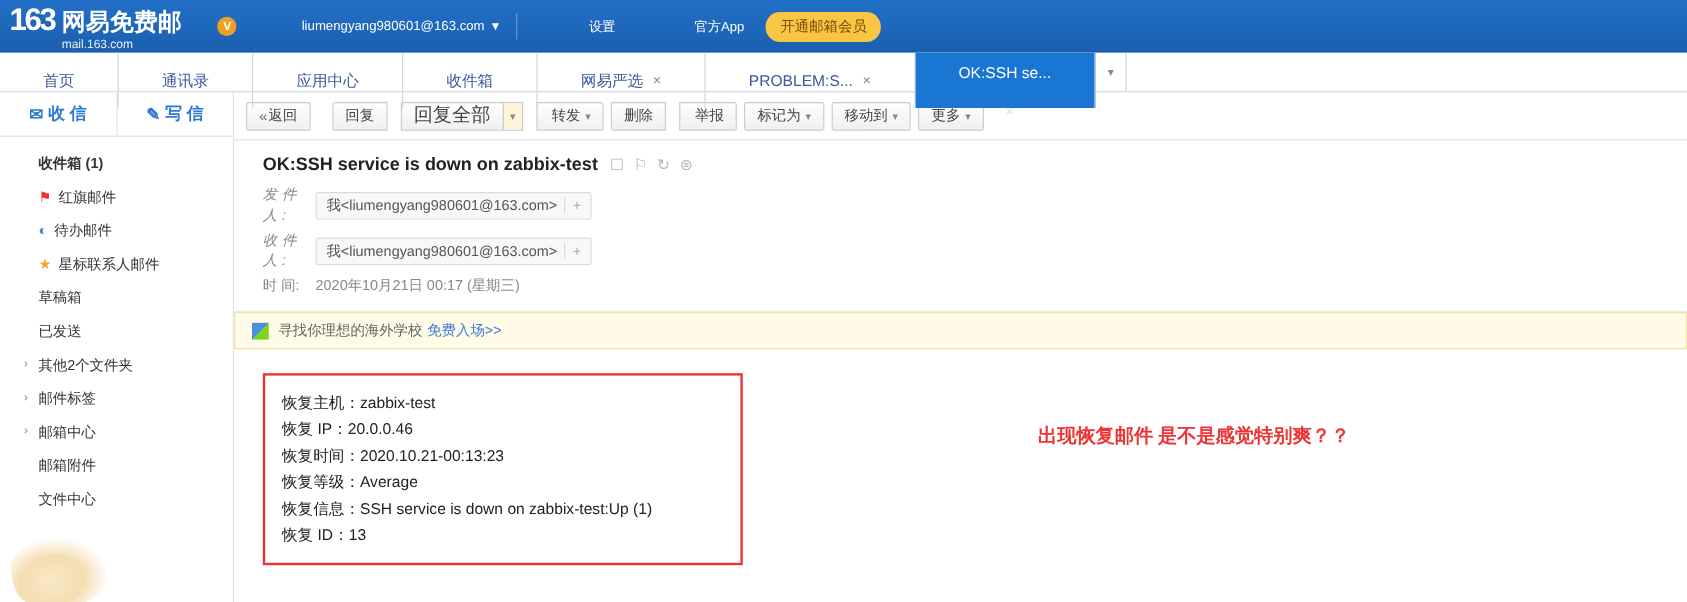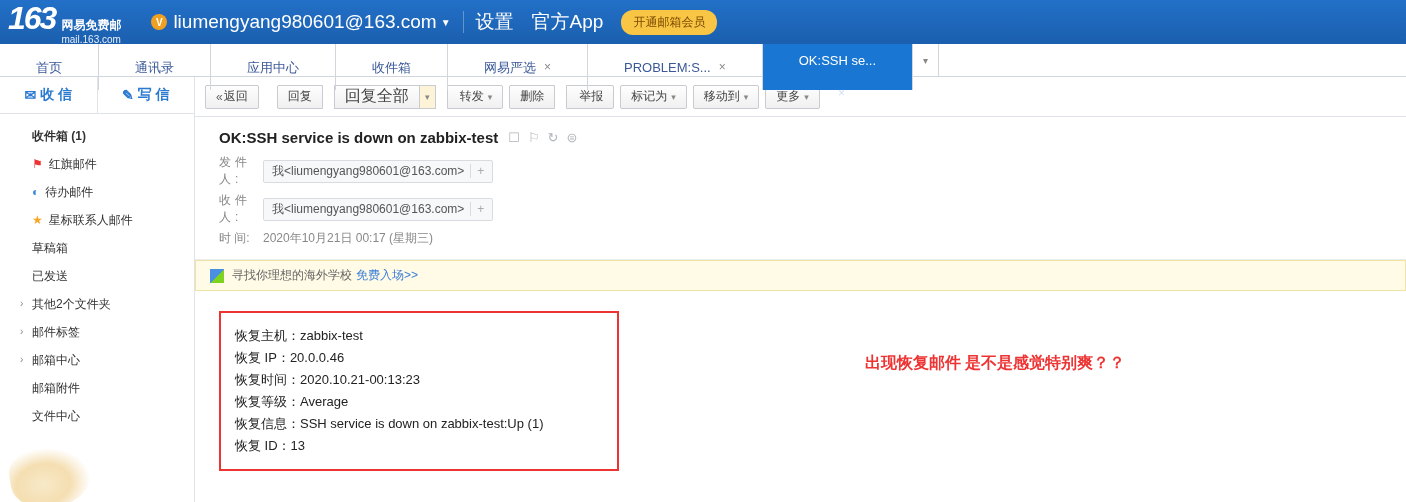--- a/index.html
+++ b/index.html
@@ -1,26 +1,26 @@
 <!DOCTYPE html>
 <html><head>
 <meta charset="utf-8">
 <style>
 * { margin:0; padding:0; box-sizing:border-box; font-family:"Microsoft YaHei",Arial,sans-serif; }
 body { width:1406px; height:502px; background:#fff; font-size:12px; color:#333; overflow:hidden; }
 .topbar { height:44px; background:linear-gradient(#2270c8,#1b5fae); display:flex; align-items:center; color:#fff; padding:0 8px; }
 .logo { display:flex; align-items:baseline; margin-right:30px; }
-.logo-big { font-size:32px; font-weight:bold; font-style:italic; letter-spacing:-2px; }
+.logo-big { font-size:26px; font-weight:bold; letter-spacing:-2px; }
 .logo-txt { margin-left:6px; }
-.logo-cn { font-size:12px; font-weight:bold; }
+.logo-cn { font-size:20px; font-weight:bold; }
 .logo-dom { font-size:10px; display:block; opacity:.9; }
 .top-sep { width:1px; height:22px; background:rgba(255,255,255,.3); margin:0 12px; }
 .top-user { display:flex; align-items:center; }
 .top-user .vicon { width:16px; height:16px; border-radius:50%; background:#f0a020; display:inline-flex; align-items:center; justify-content:center; font-size:10px; font-weight:bold; margin-right:6px; color:#fff; }
-.top-link { color:#fff; text-decoration:none; font-size:19px; }
+.top-link { color:#fff; text-decoration:none; font-size:11px;margin-left:48px; }
 .caret { margin-left:4px; font-size:10px; }
 .vip-btn { background:#f8c544; color:#7a4b00; padding:4px 12px; border-radius:12px; font-size:12px; margin-left:4px; }
 .navtabs { height:33px; background:#fff; border-bottom:1px solid #d0d6dc; display:flex; }
 .navtab { height:46px; line-height:33px; padding:0 36px; border-right:1px solid #d0d6dc; color:#3b5998; font-size:13px; display:flex; align-items:center; cursor:pointer; position:relative; }
 .navtab.active { background:#1976d2; color:#fff;flex-direction:column; }
 .navtab .x { margin-left:8px; color:#888; font-size:12px; }
 .navtab.active .x { color:#cfe2f5; }
 .navtab-add { width:26px; text-align:center; color:#888; cursor:pointer; display:flex; align-items:center; justify-content:center; border-right:1px solid #d0d6dc; }
 .main { display:flex; height:425px; }
 .sidebar { width:195px; border-right:1px solid #e0e4e8; display:flex; flex-direction:column; background:#fff; }
@@ -48,21 +48,21 @@
 .tgroup .tbtn:first-child { border-radius:2px 0 0 2px; margin-left:0; }
 .tgroup .tbtn:last-child { border-radius:0 2px 2px 0;padding-left:12px; }
 .tsplit { display:inline-flex; align-items:center; height:24px; border:1px solid #c8ccd0; background:linear-gradient(#fefefe,#f0f0f0); border-radius:2px; }
 .tsplit .lbl { padding:0 10px; font-size:16px; color:#444; }
 .tsplit .ddpart { width:16px; height:100%; border-left:1px solid #c8ccd0; display:flex; align-items:center; justify-content:center; font-size:9px; color:#888; background:#fdf3d6; }
 .mailhead { padding:12px 24px 8px; border-bottom:1px solid #e8ecef; }
 .subject-row { display:flex; align-items:center; margin-bottom:8px; }
 .subject { font-size:15px; font-weight:bold; color:#222; }
 .subj-icons { margin-left:10px; color:#b0b6bc; display:flex; gap:8px; font-size:13px; }
 .meta-row { display:flex; align-items:center; font-size:12px; color:#888; margin:4px 0; }
-.meta-lbl { width:44px; letter-spacing:4px; }
+.meta-lbl { width:44px; letter-spacing:4px;font-style:italic; }
 .meta-lbl2 { width:44px; }
 .meta-chip { border:1px solid #d8dce0; background:#f6f8fa; padding:2px 8px; border-radius:2px; color:#555; display:inline-flex; align-items:center; }
 .meta-chip .plus { margin-left:6px; color:#aaa; border-left:1px solid #d8dce0; padding-left:6px; }
 .promo { background:#fffbe6; border:1px solid #f0e4a0; padding:6px 14px; font-size:12px; display:flex; align-items:center; color:#666; }
 .promo .pic { width:14px; height:14px; background:linear-gradient(135deg,#4a90e2 50%,#7ed321 50%); margin-right:8px; }
 .promo a { color:#3b7dd8; text-decoration:none; margin-left:4px; }
 .mailbody { padding:20px 24px; position:relative; display:flex; }
 .bodybox { border:2px solid #e33; padding:12px 14px; width:400px; font-family:"SimSun","NSimSun",monospace; font-size:13px; line-height:22px; color:#222; }
 .annot { color:#e33; font-size:16px; font-weight:bold; position:absolute; left:670px; top:62px; font-family:"Microsoft YaHei"; }
 </style>

